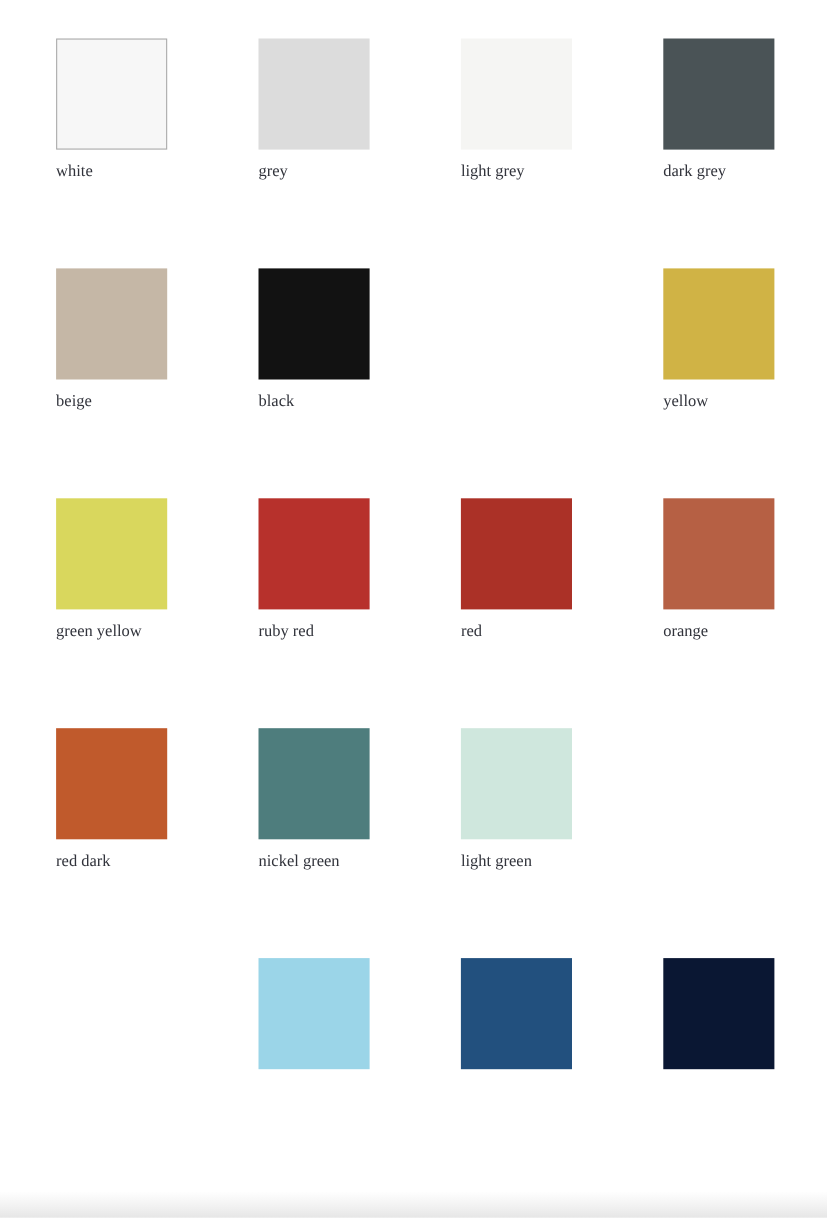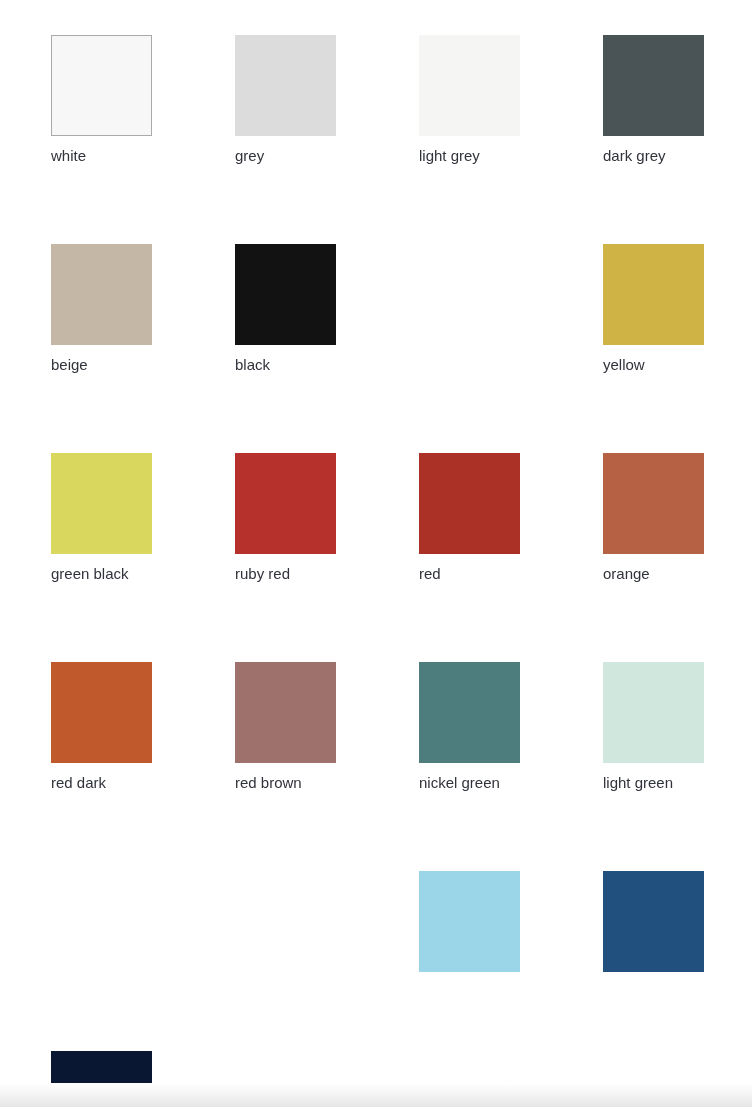--- a/index.html
+++ b/index.html
@@ -50,21 +50,21 @@
     border: 1px solid #aaaaaa;
   }
 
   .swatch-label {
     display: block;
     margin-top: 11px;
     font-size: 15px;
     line-height: 18px;
     color: #31333b;
     white-space: nowrap;
-    font-family: Liberation Sans, sans-serif;
+    font-family: Liberation Serif, serif;
   }
 
   .page-bottom-fade {
     position: absolute;
     left: 0;
     bottom: 0;
     width: 752px;
     height: 24px;
     background: linear-gradient(to bottom, #ffffff 0%, #f2f2f2 55%, #e6e6e6 100%);
     pointer-events: none;
@@ -100,41 +100,37 @@
         <span class="swatch-chip" style="background-color: rgb(18, 18, 18);"></span>
         <span class="swatch-label">black</span>
       </div>
       <div class="swatch-cell"></div>
       <div class="swatch-cell">
         <span class="swatch-chip" style="background-color: rgb(208, 179, 69);"></span>
         <span class="swatch-label">yellow</span>
       </div>
       <div class="swatch-cell">
         <span class="swatch-chip" style="background-color: rgb(217, 215, 93);"></span>
-        <span class="swatch-label">green black</span>
+        <span class="swatch-label">green yellow</span>
       </div>
       <div class="swatch-cell">
         <span class="swatch-chip" style="background-color: rgb(183, 49, 44);"></span>
         <span class="swatch-label">ruby red</span>
       </div>
       <div class="swatch-cell">
         <span class="swatch-chip" style="background-color: rgb(171, 49, 39);"></span>
         <span class="swatch-label">red</span>
       </div>
       <div class="swatch-cell">
         <span class="swatch-chip" style="background-color: rgb(182, 96, 68);"></span>
         <span class="swatch-label">orange</span>
       </div>
       <div class="swatch-cell">
         <span class="swatch-chip" style="background-color: rgb(192, 90, 44);"></span>
         <span class="swatch-label">red dark</span>
-      </div>
-      <div class="swatch-cell">
-        <span class="swatch-chip" style="background-color: rgb(158, 113, 109);"></span>
-        <span class="swatch-label">red brown</span>
       </div>
       <div class="swatch-cell">
         <span class="swatch-chip" style="background-color: rgb(78, 125, 125);"></span>
         <span class="swatch-label">nickel green</span>
       </div>
       <div class="swatch-cell">
         <span class="swatch-chip" style="background-color: rgb(207, 231, 221);"></span>
         <span class="swatch-label">light green</span>
       </div>
       <div class="swatch-cell"></div>

